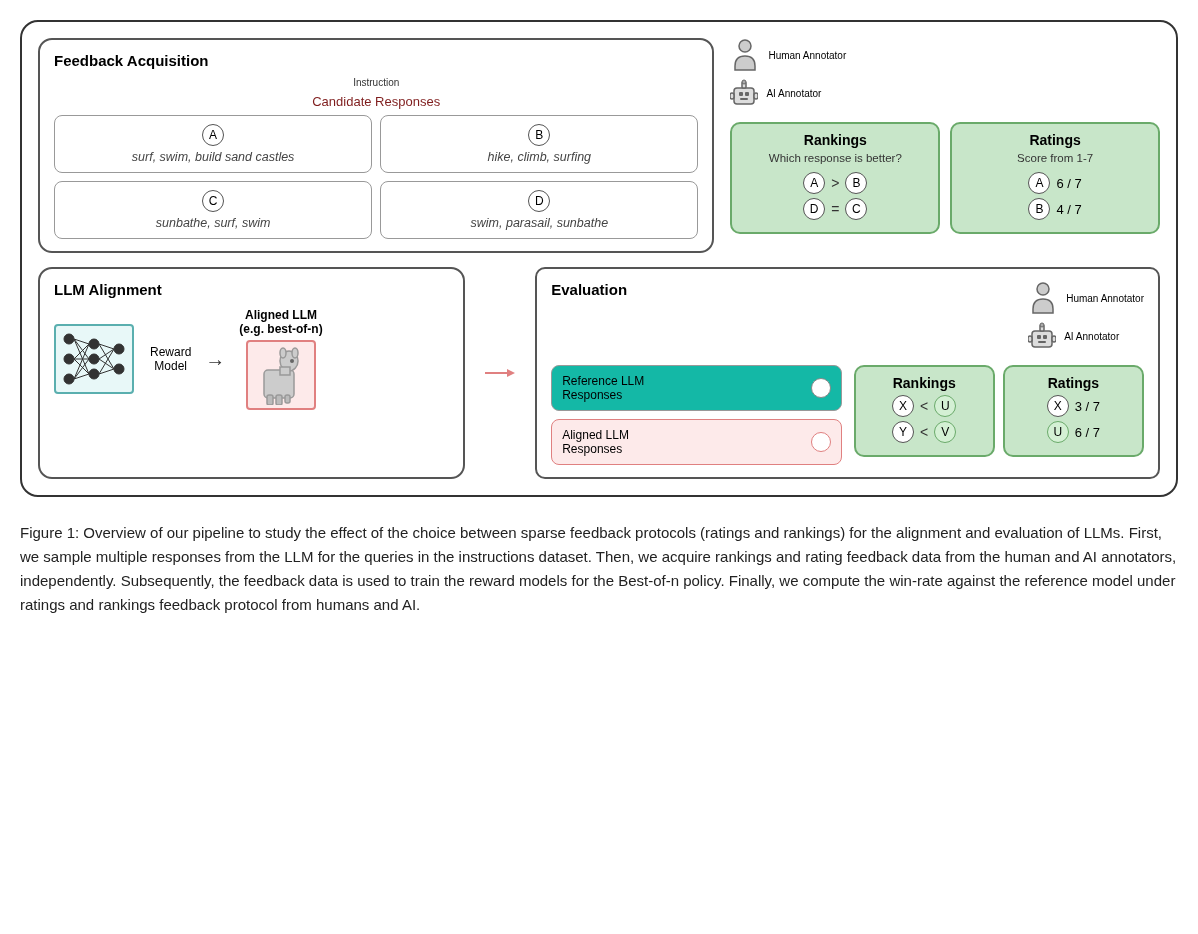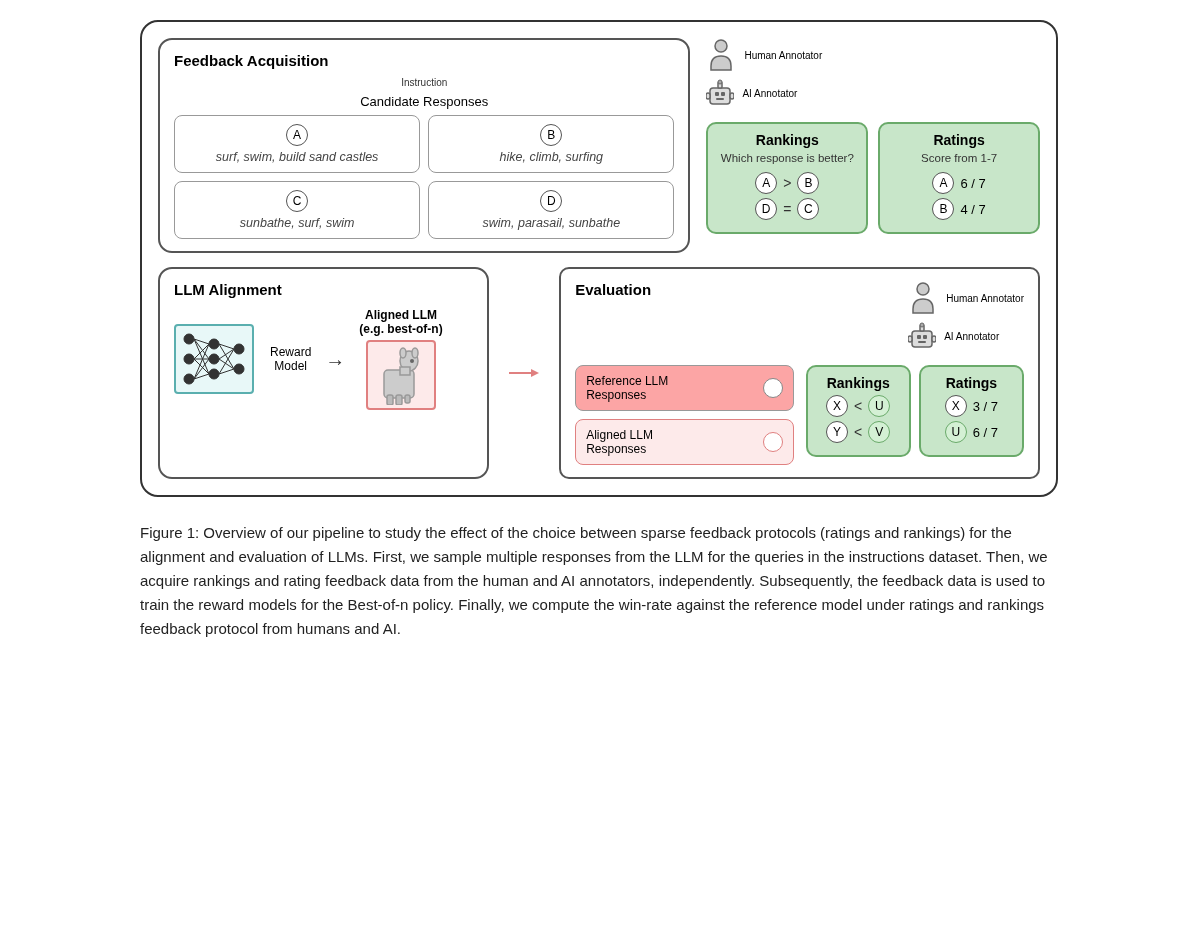--- a/index.html
+++ b/index.html
@@ -5,21 +5,21 @@
     * { box-sizing: border-box; margin: 0; padding: 0; }
     body {
       background: #fff;
       font-family: 'Georgia', serif;
       width: 1198px;
       min-height: 934px;
       padding: 20px;
     }
 
     .main-container {
-      width: 918px;
+      width: 1158px;
       margin: 0 auto;
     }
 
     
     .diagram-area {
       border: 2.5px solid #333;
       border-radius: 18px;
       padding: 16px;
       margin-bottom: 24px;
       background: #fff;
@@ -49,21 +49,21 @@
       padding: 10px 12px;
       font-size: 14px;
       color: #333;
       font-family: Arial, sans-serif;
       margin-bottom: 10px;
     }
 
     .candidate-label {
       text-align: center;
       font-size: 13px;
-      color: #000000;
+      color: #7f1d1d;
       font-family: Arial, sans-serif;
       margin-bottom: 6px;
       font-style: normal;
     }
 
     .candidate-grid {
       display: grid;
       grid-template-columns: 1fr 1fr;
       gap: 8px;
     }
@@ -253,21 +253,21 @@
       display: flex;
       flex-direction: column;
       gap: 8px;
       flex: 1;
     }
 
     .eval-response-box {
       border: 1.5px solid #999;
       border-radius: 8px;
       padding: 8px 10px;
-      background: #fca5a5;
+      background: #14b8a6;
       font-size: 12px;
       font-family: Arial, sans-serif;
       display: flex;
       align-items: center;
       justify-content: space-between;
     }
 
     .eval-response-box.pink-border {
       border-color: #e08080;
       background: #fdeaea;

